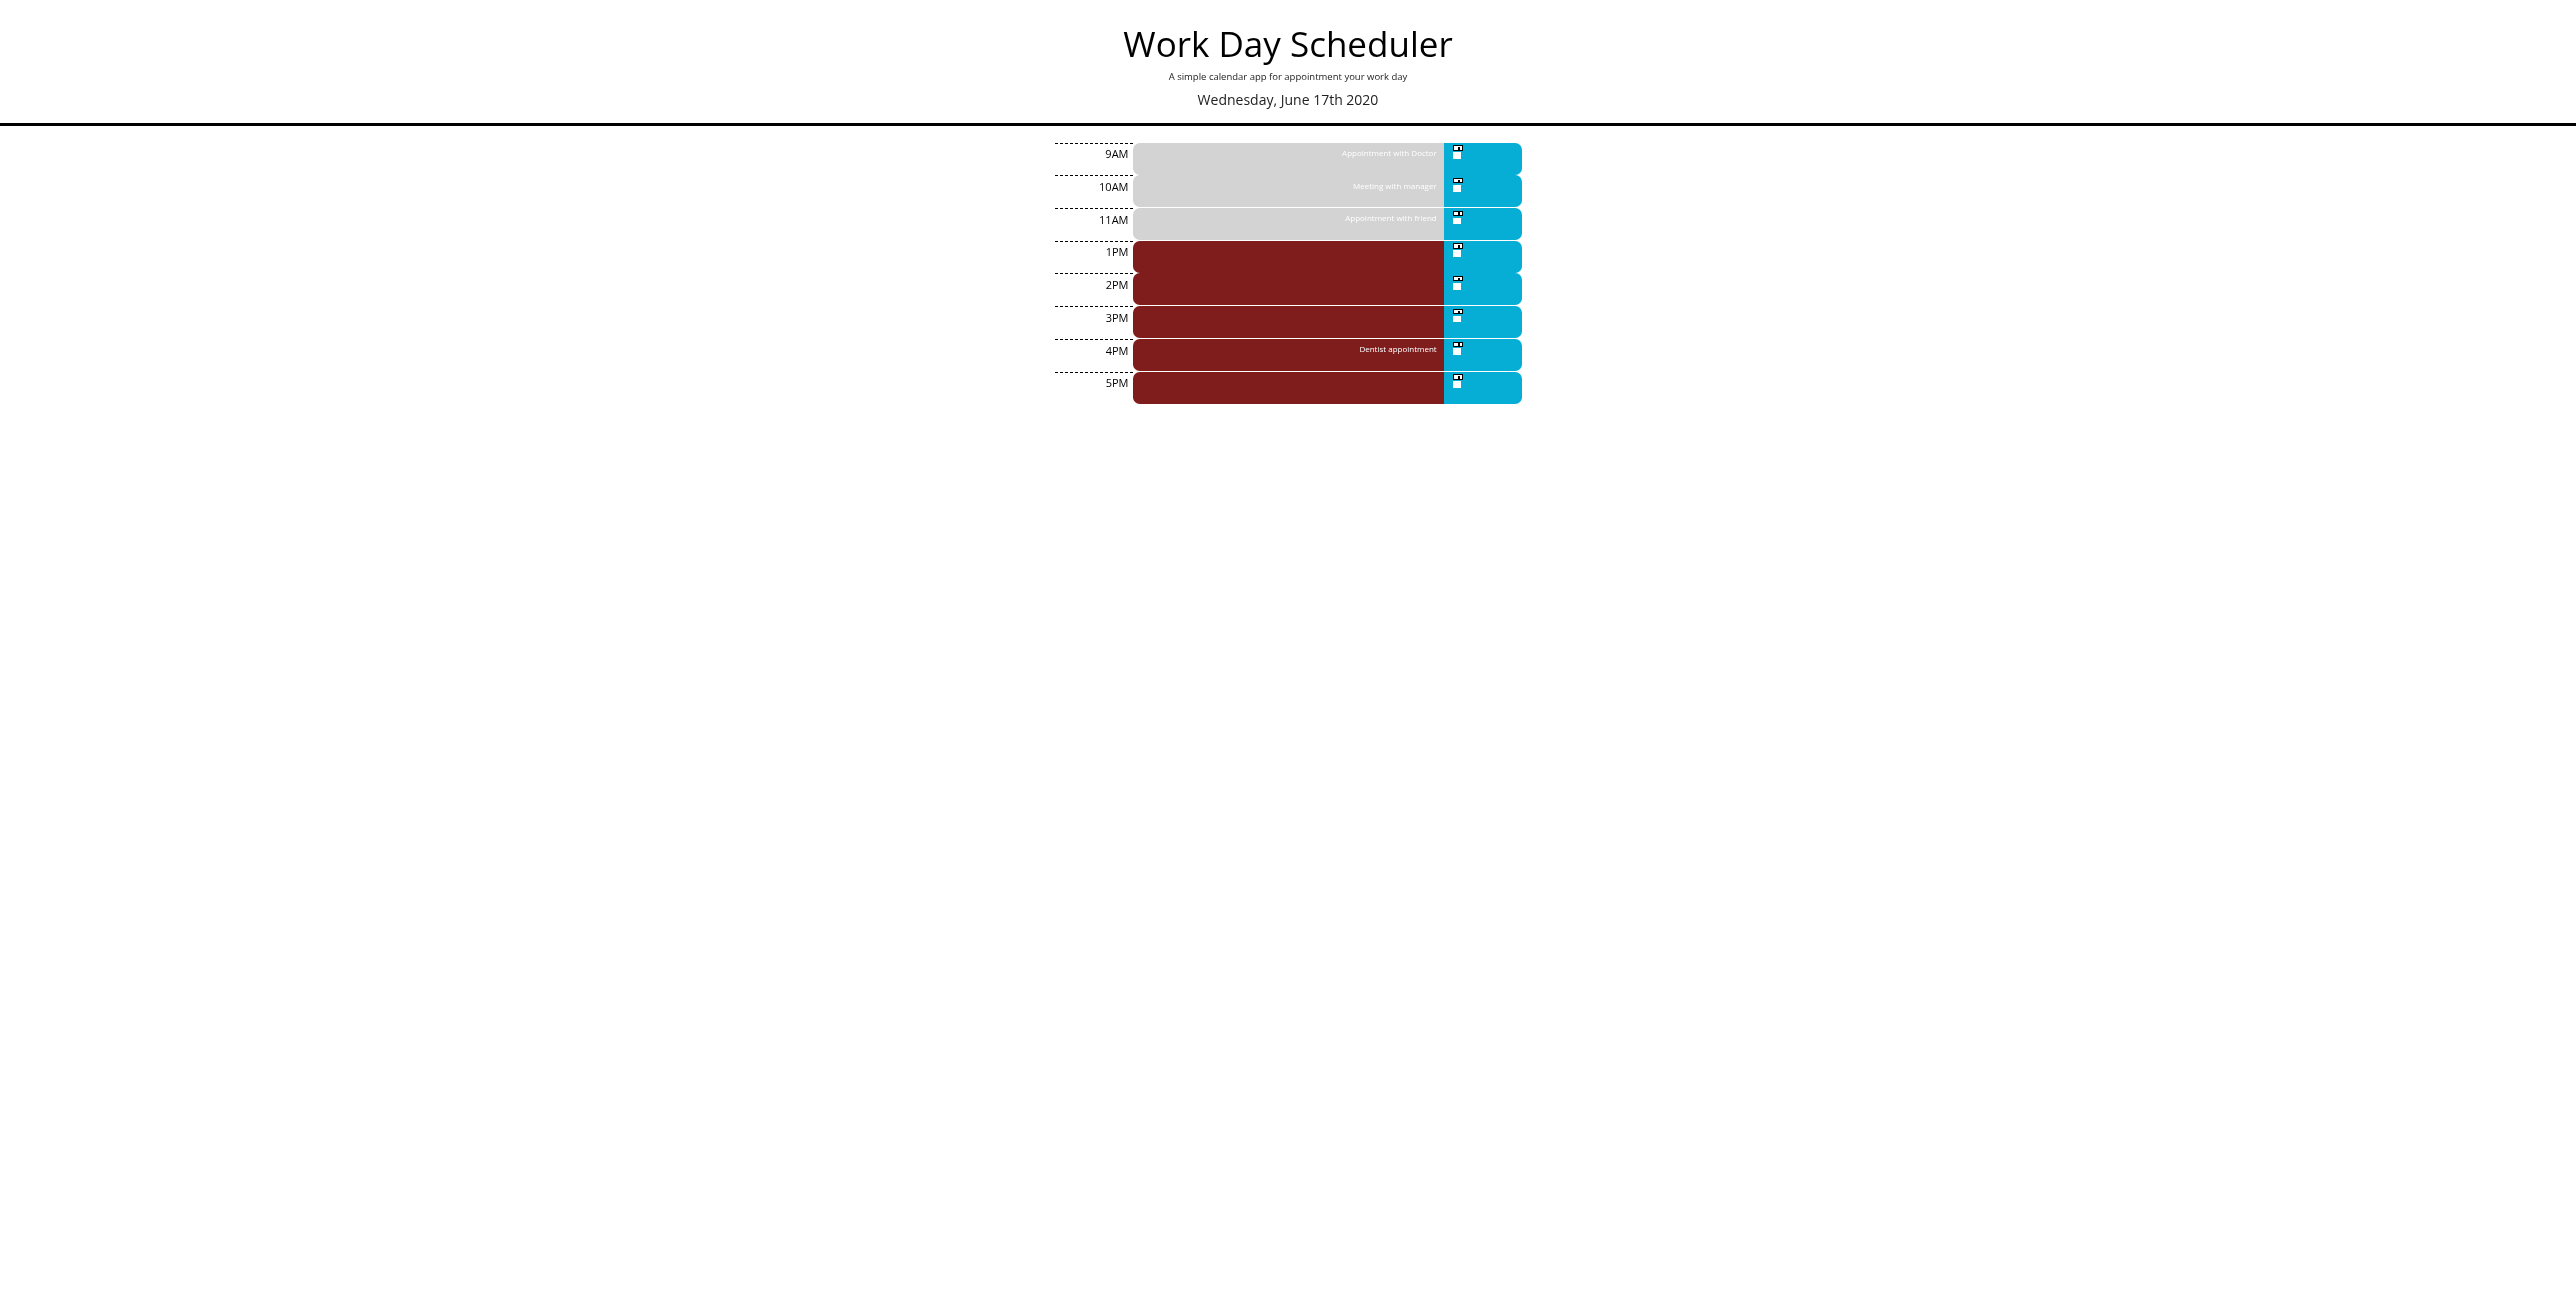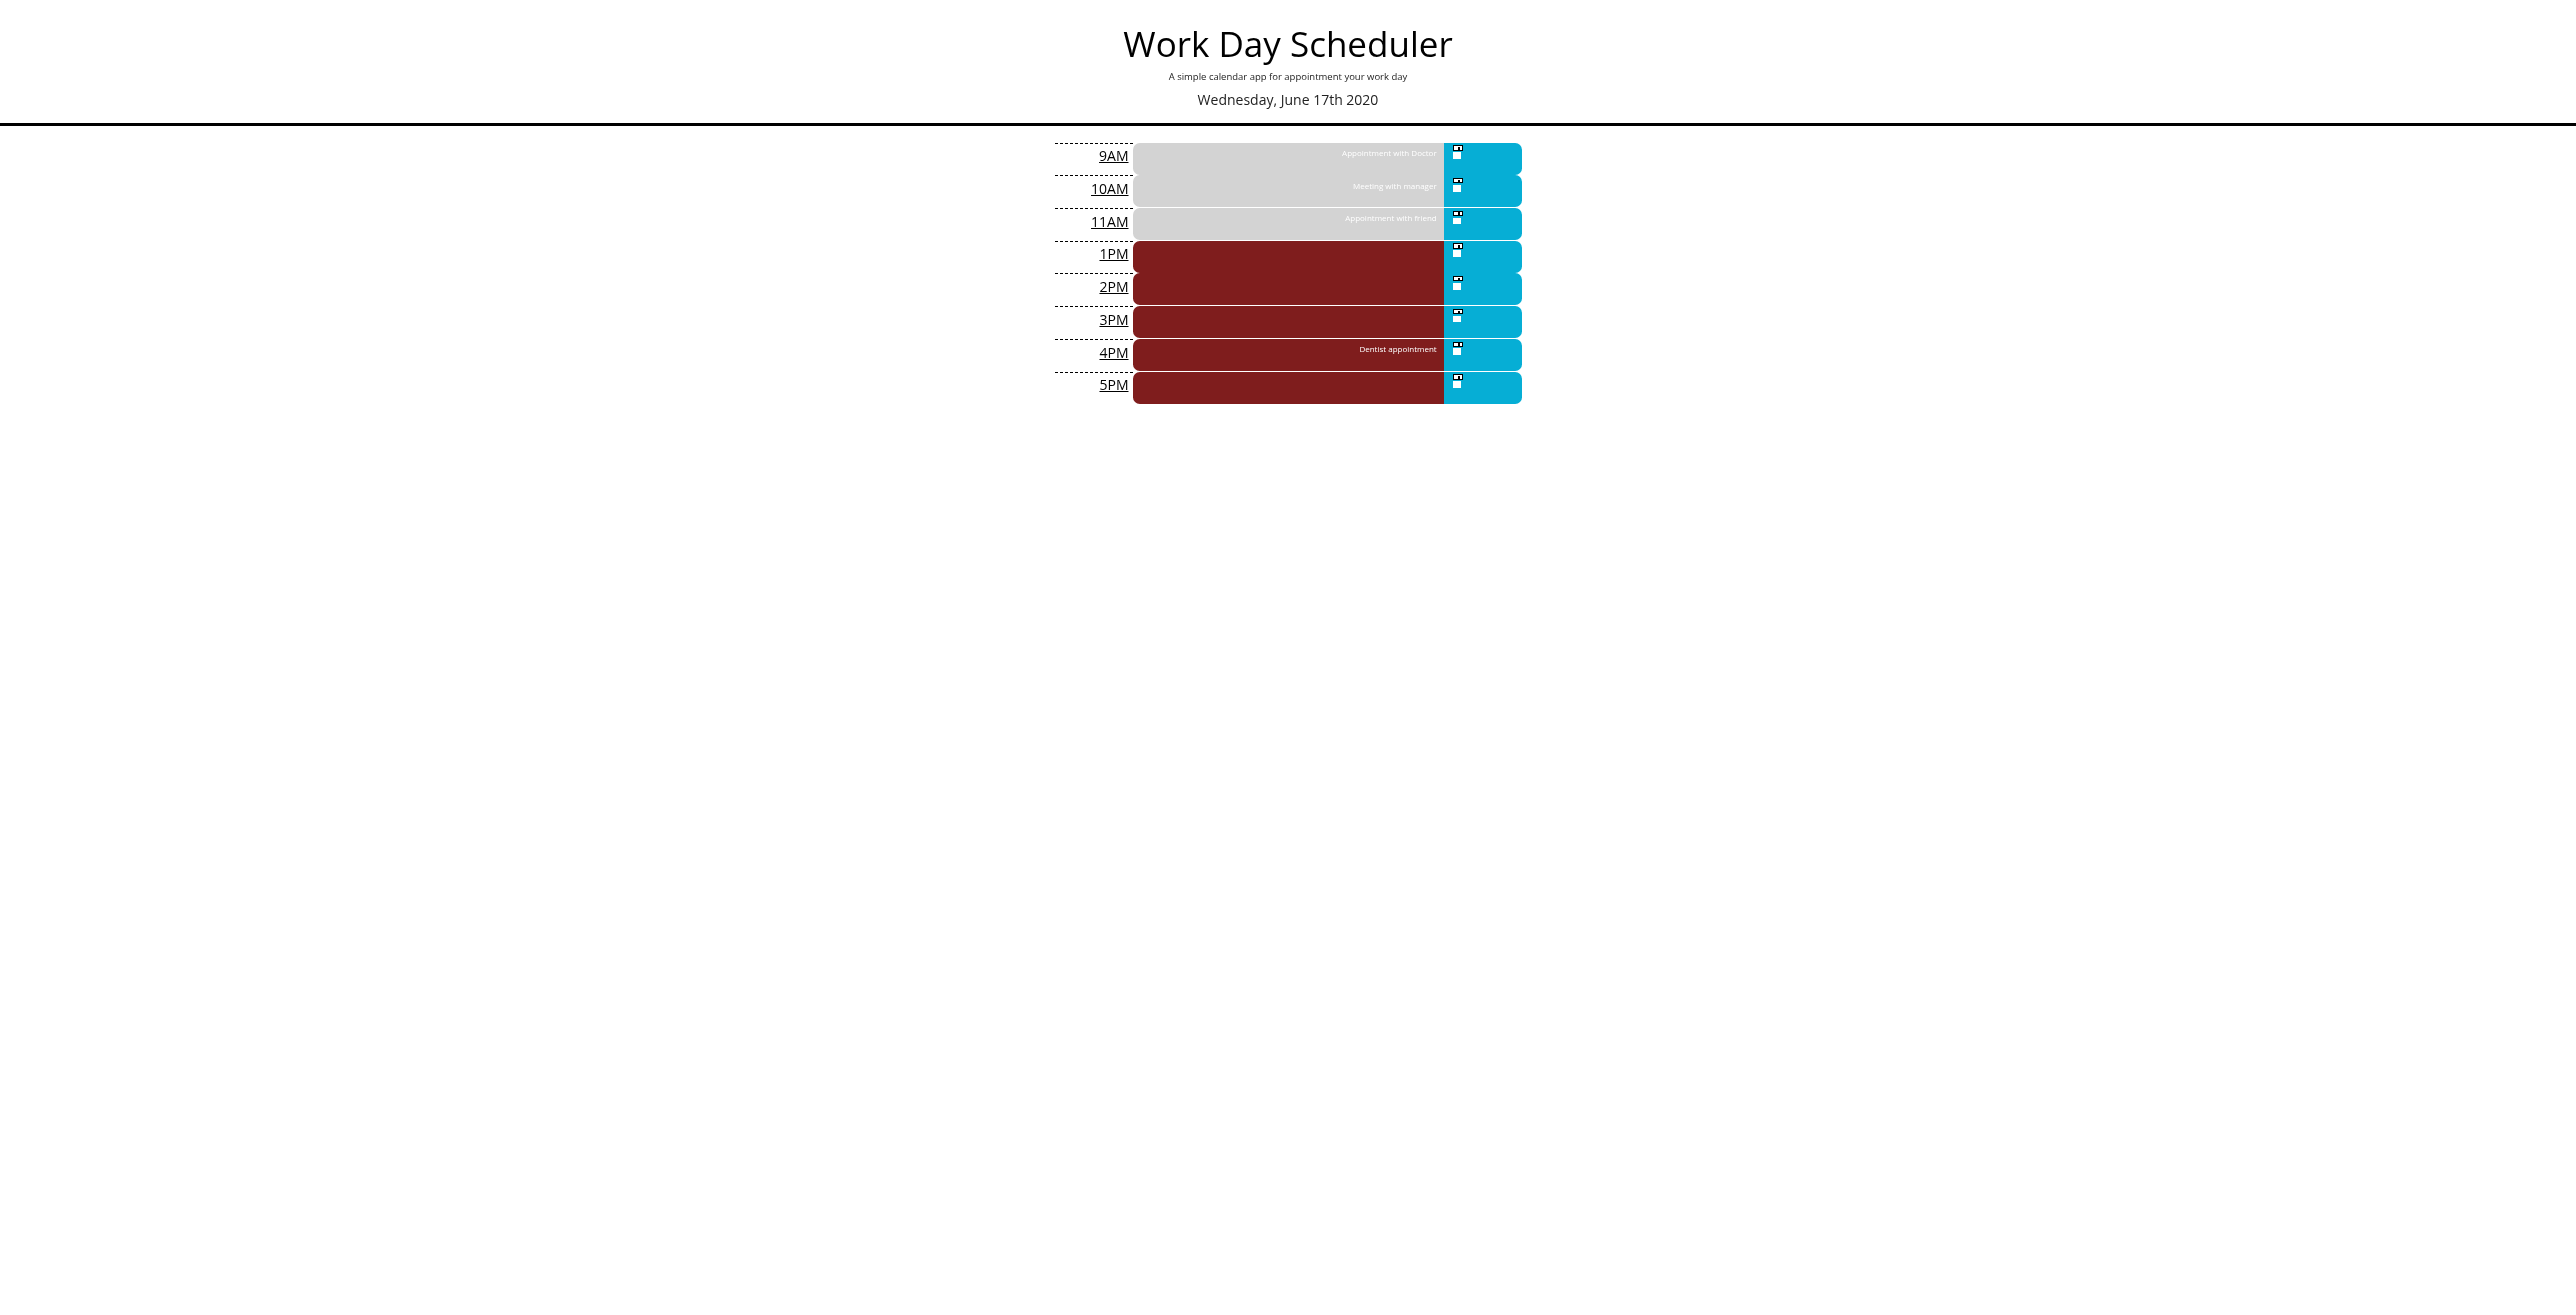--- a/index.html
+++ b/index.html
@@ -38,25 +38,24 @@
     }
     .time-block {
       display: flex;
       height: 32px;
       margin-bottom: 0.7px;
     }
     .hour {
       width: 78px;
       text-align: right;
       padding: 2.7px 4px 0 0;
-      font-size: 14px;
+      font-size: 11px;
       color: #000;
       border-top: 0.7px dashed #000;
       flex-shrink: 0;
-      text-decoration: underline;
     }
     .text-input {
       flex: 1;
       border: none;
       outline: none;
       border-top-left-radius: 6.8px;
       border-bottom-left-radius: 6.8px;
       text-align: right;
       font-size: 8px;
       padding: 5.4px 6.8px;

